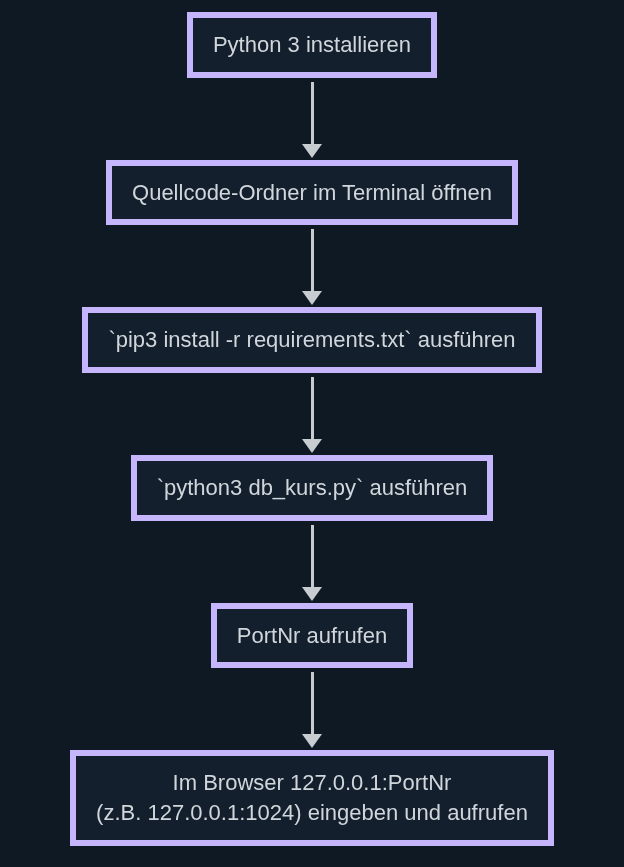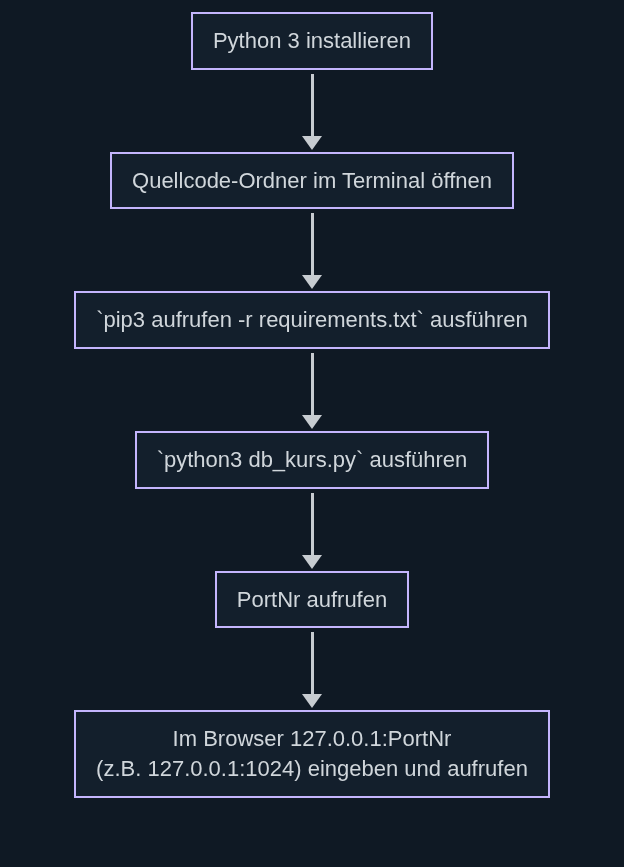--- a/index.html
+++ b/index.html
@@ -7,21 +7,21 @@
     background: #0f1924;
     width: 624px;
     height: 867px;
     display: flex;
     flex-direction: column;
     align-items: center;
     padding-top: 12px;
     font-family: "Segoe UI", "Helvetica Neue", Arial, sans-serif;
   }
   .node {
-    border: 2px solid #c4b5fd;
+    border: 6px solid #c4b5fd;
     background: #131f2c;
     color: #d0d6db;
     font-size: 22px;
     line-height: 1.35;
     text-align: center;
     padding: 12px 20px;
     white-space: pre-line;
   }
   .arrow {
     display: flex;
@@ -52,21 +52,21 @@
   <div class="head"></div>
 </div>
 
 <div class="node">Quellcode-Ordner im Terminal öffnen</div>
 
 <div class="arrow">
   <div class="shaft"></div>
   <div class="head"></div>
 </div>
 
-<div class="node">`pip3 aufrufen -r requirements.txt` ausführen</div>
+<div class="node">`pip3 install -r requirements.txt` ausführen</div>
 
 <div class="arrow">
   <div class="shaft"></div>
   <div class="head"></div>
 </div>
 
 <div class="node">`python3 db_kurs.py` ausführen</div>
 
 <div class="arrow">
   <div class="shaft"></div>

